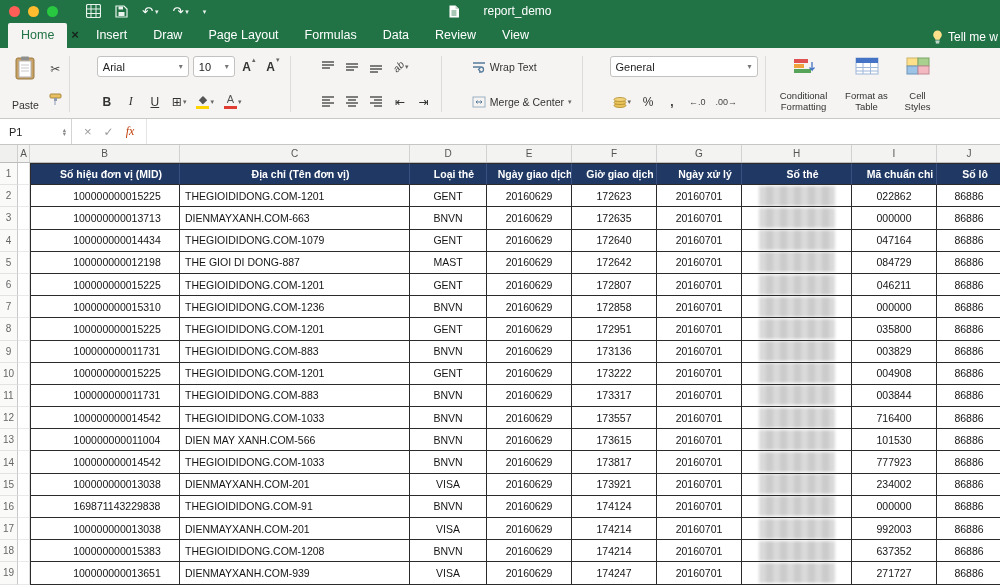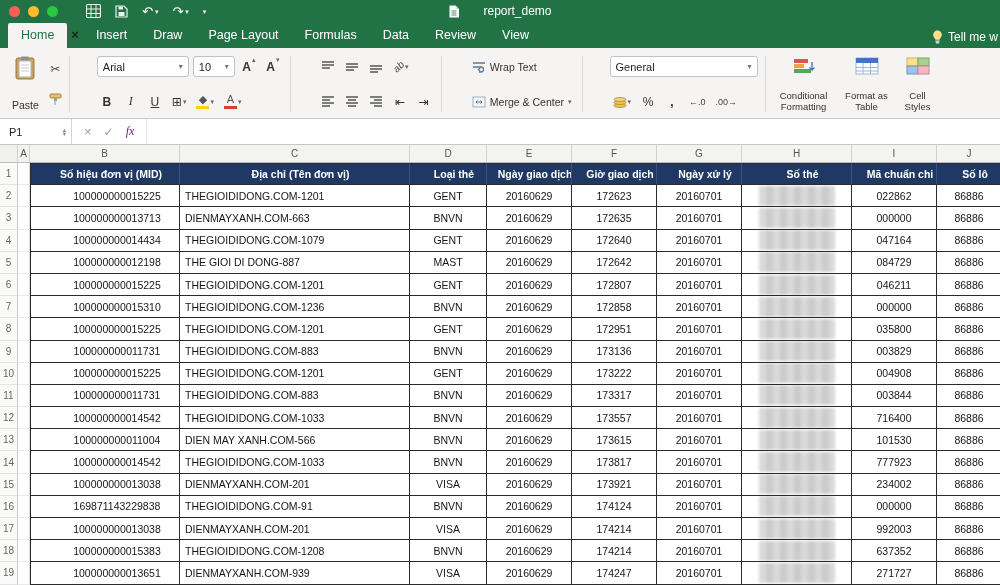--- a/index.html
+++ b/index.html
@@ -64,21 +64,21 @@
   .style-btn .lbl.xnarrow { width:38px; }
 
   
   .formulabar { height:26px; background:#fff; border-bottom:1px solid #c6c6c6; display:flex; align-items:stretch; }
   .namebox { width:72px; border-right:1px solid #d3d3d3; display:flex; align-items:center;
              justify-content:space-between; padding:0 5px 0 9px; font-size:11px; color:#222; }
   .stepper { display:flex; flex-direction:column; line-height:0.55; font-size:6.5px; color:#8a8a8a; text-align:center; }
   .fb-icons { display:flex; align-items:center; gap:12px; padding:0 12px; border-right:1px solid #e4e4e4; }
   .fbx { color:#9a9a9a; font-size:13px; }
   .fbc { color:#9a9a9a; font-size:12px; }
-  .fbfx { color:#701a75; font-size:12px; font-style:italic; font-family:"Liberation Serif",serif; }
+  .fbfx { color:#c2410c; font-size:12px; font-style:italic; font-family:"Liberation Serif",serif; }
   .fb-input { flex:1; background:#fff; }
 
   
   .sheet { height:440px; }
   .colheads, .cells { display:grid; grid-template-columns:18px 12px 150px 230px 77px 85px 85px 85px 110px 85px 65px; }
   .colheads { height:18px; background:#f3f3f1; border-bottom:1px solid #bdbdbd; }
   .corner { border-right:1px solid #cfcfcf; background:#f0f0ee; }
   .colh { display:flex; align-items:center; justify-content:center; font-size:10px; color:#555;
           border-right:1px solid #d2d2d2; overflow:hidden; }
   .cells { grid-auto-rows:22.2px; background:#fff; height:422px; overflow:hidden; }

